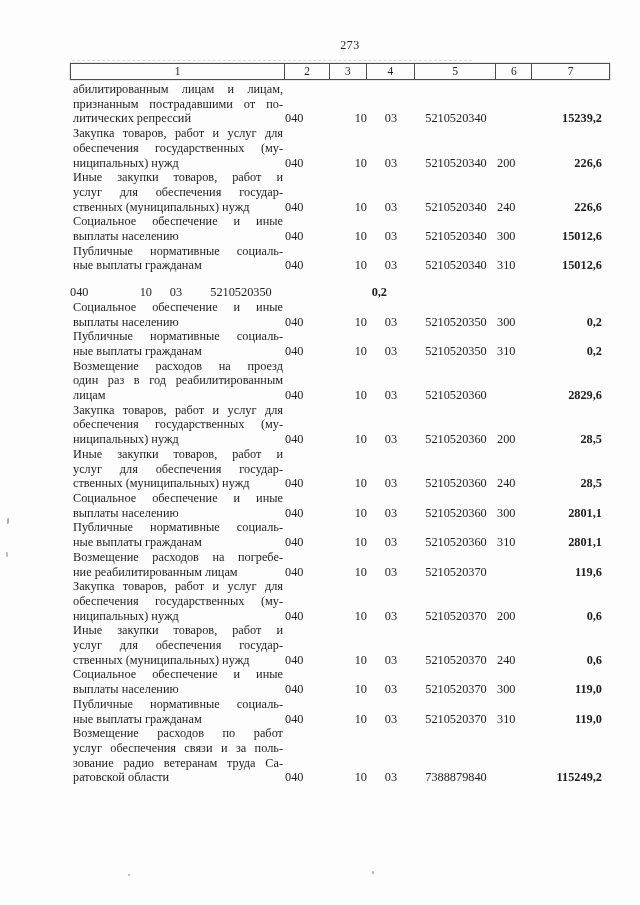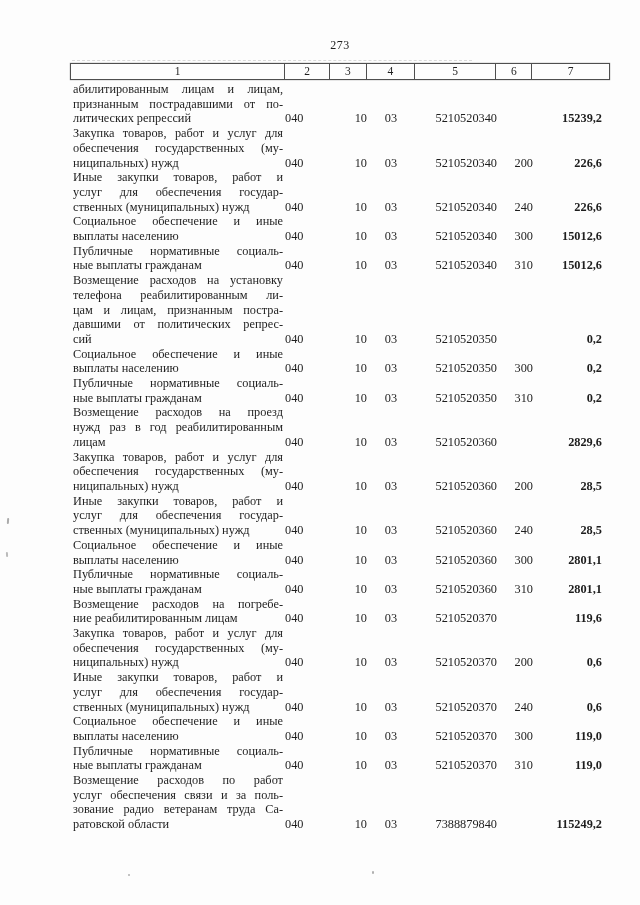--- a/index.html
+++ b/index.html
@@ -13,21 +13,21 @@
     height: 905px;
     margin: 0 auto;
     background: #fdfdfd;
     font-family: "Liberation Serif", "DejaVu Serif", serif;
     color: #1e1e1e;
     overflow: hidden;
   }
   .page-number {
     position: absolute;
     top: 38px;
-    left: 70px;
+    left: 80px;
     width: 540px;
     text-align: center;
     font-size: 12px;
     letter-spacing: 0.5px;
   }
   
   .header-ghost {
     position: absolute;
     top: 60px;
     left: 72px;
@@ -72,22 +72,22 @@
   }
   .row {
     display: flex;
     align-items: flex-end;
   }
   .c { box-sizing: border-box; }
   .c1 { width: 215px; padding-left: 3px; padding-right: 2px; }
   .c2 { width: 45px; text-align: left; margin-top: 12px; }
   .c3 { width: 37px; text-align: right; }
   .c4 { width: 48px; text-align: center; }
-  .c5 { width: 82px; text-align: right; }
-  .c6 { width: 36px; text-align: right; }
+  .c5 { width: 82px; text-align: center; }
+  .c6 { width: 36px; text-align: left; }
   .c7 { width: 77px; text-align: right; padding-right: 8px; font-weight: bold; }
   
   .jl {
     text-align: justify;
     text-align-last: justify;
     white-space: nowrap;
   }
   .jl.last {
     text-align-last: left;
   }
@@ -179,27 +179,20 @@
             <div class="jl last">ные выплаты гражданам</div>
           </div>
       <div class="c c2">040</div>
       <div class="c c3">10</div>
       <div class="c c4">03</div>
       <div class="c c5">5210520340</div>
       <div class="c c6">310</div>
       <div class="c c7">15012,6</div>
     </div>
         <div class="row">
-      <div class="c c1">
-            <div class="jl">Возмещение расходов на установку</div>
-            <div class="jl">телефона реабилитированным ли-</div>
-            <div class="jl">цам и лицам, признанным постра-</div>
-            <div class="jl">давшими от политических репрес-</div>
-            <div class="jl last">сий</div>
-          </div>
       <div class="c c2">040</div>
       <div class="c c3">10</div>
       <div class="c c4">03</div>
       <div class="c c5">5210520350</div>
       <div class="c c6"></div>
       <div class="c c7">0,2</div>
     </div>
         <div class="row">
       <div class="c c1">
             <div class="jl">Социальное обеспечение и иные</div>
@@ -220,21 +213,21 @@
       <div class="c c2">040</div>
       <div class="c c3">10</div>
       <div class="c c4">03</div>
       <div class="c c5">5210520350</div>
       <div class="c c6">310</div>
       <div class="c c7">0,2</div>
     </div>
         <div class="row">
       <div class="c c1">
             <div class="jl">Возмещение расходов на проезд</div>
-            <div class="jl">нужд раз в год реабилитированным</div>
+            <div class="jl">один раз в год реабилитированным</div>
             <div class="jl last">лицам</div>
           </div>
       <div class="c c2">040</div>
       <div class="c c3">10</div>
       <div class="c c4">03</div>
       <div class="c c5">5210520360</div>
       <div class="c c6"></div>
       <div class="c c7">2829,6</div>
     </div>
         <div class="row">

